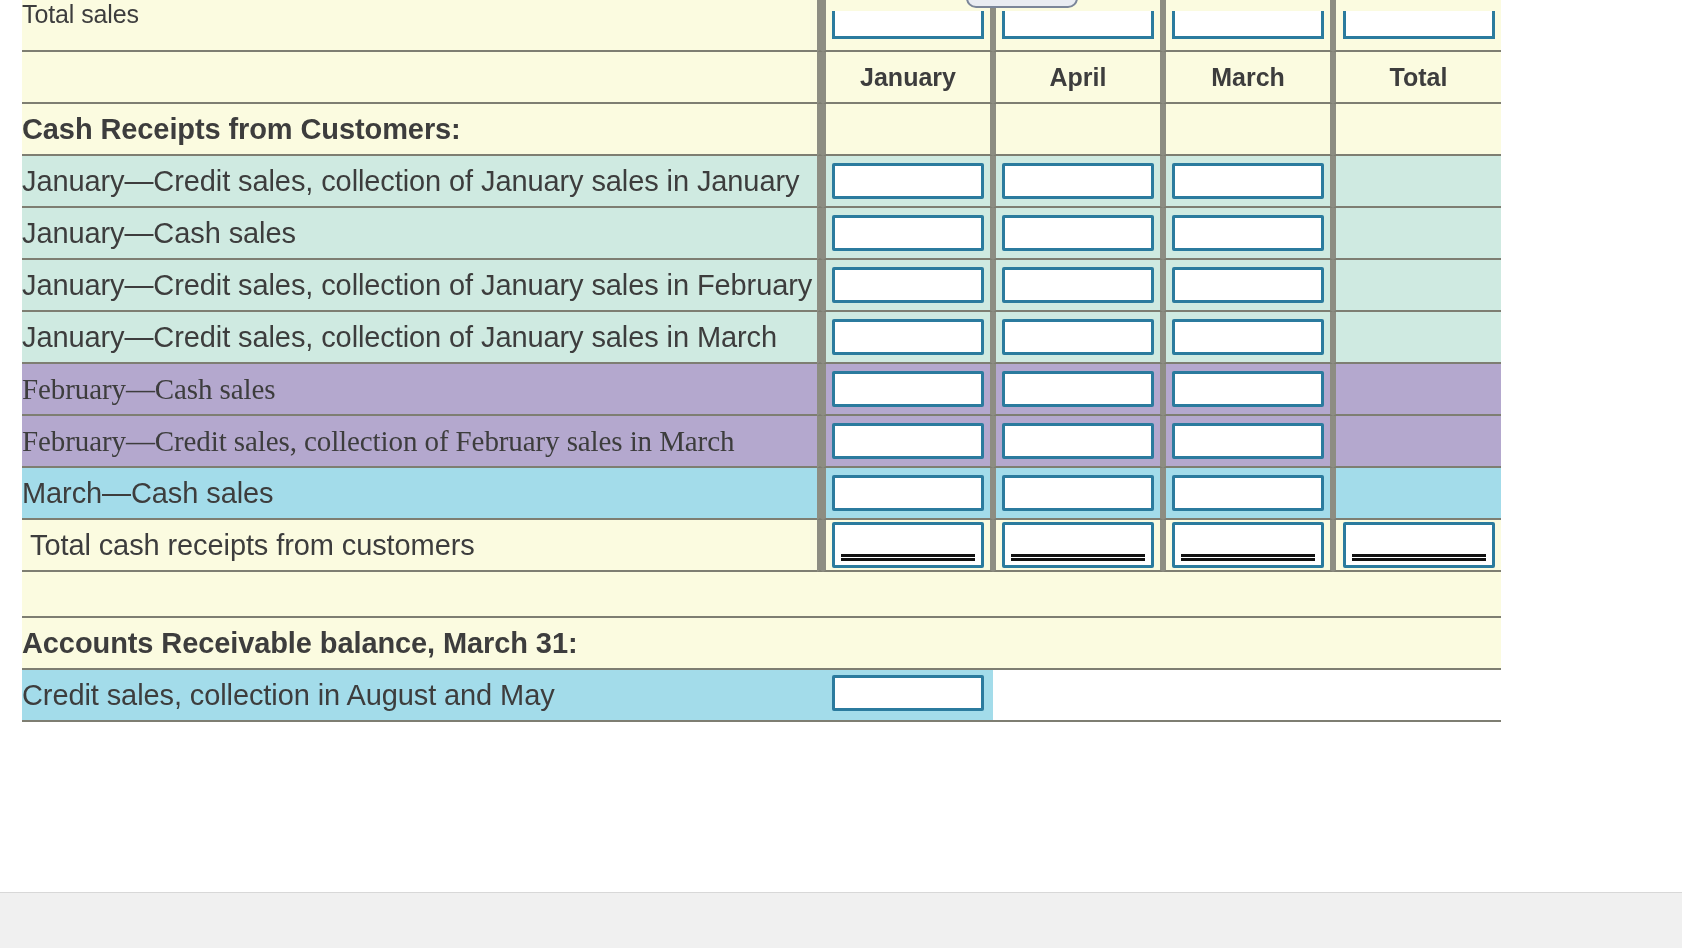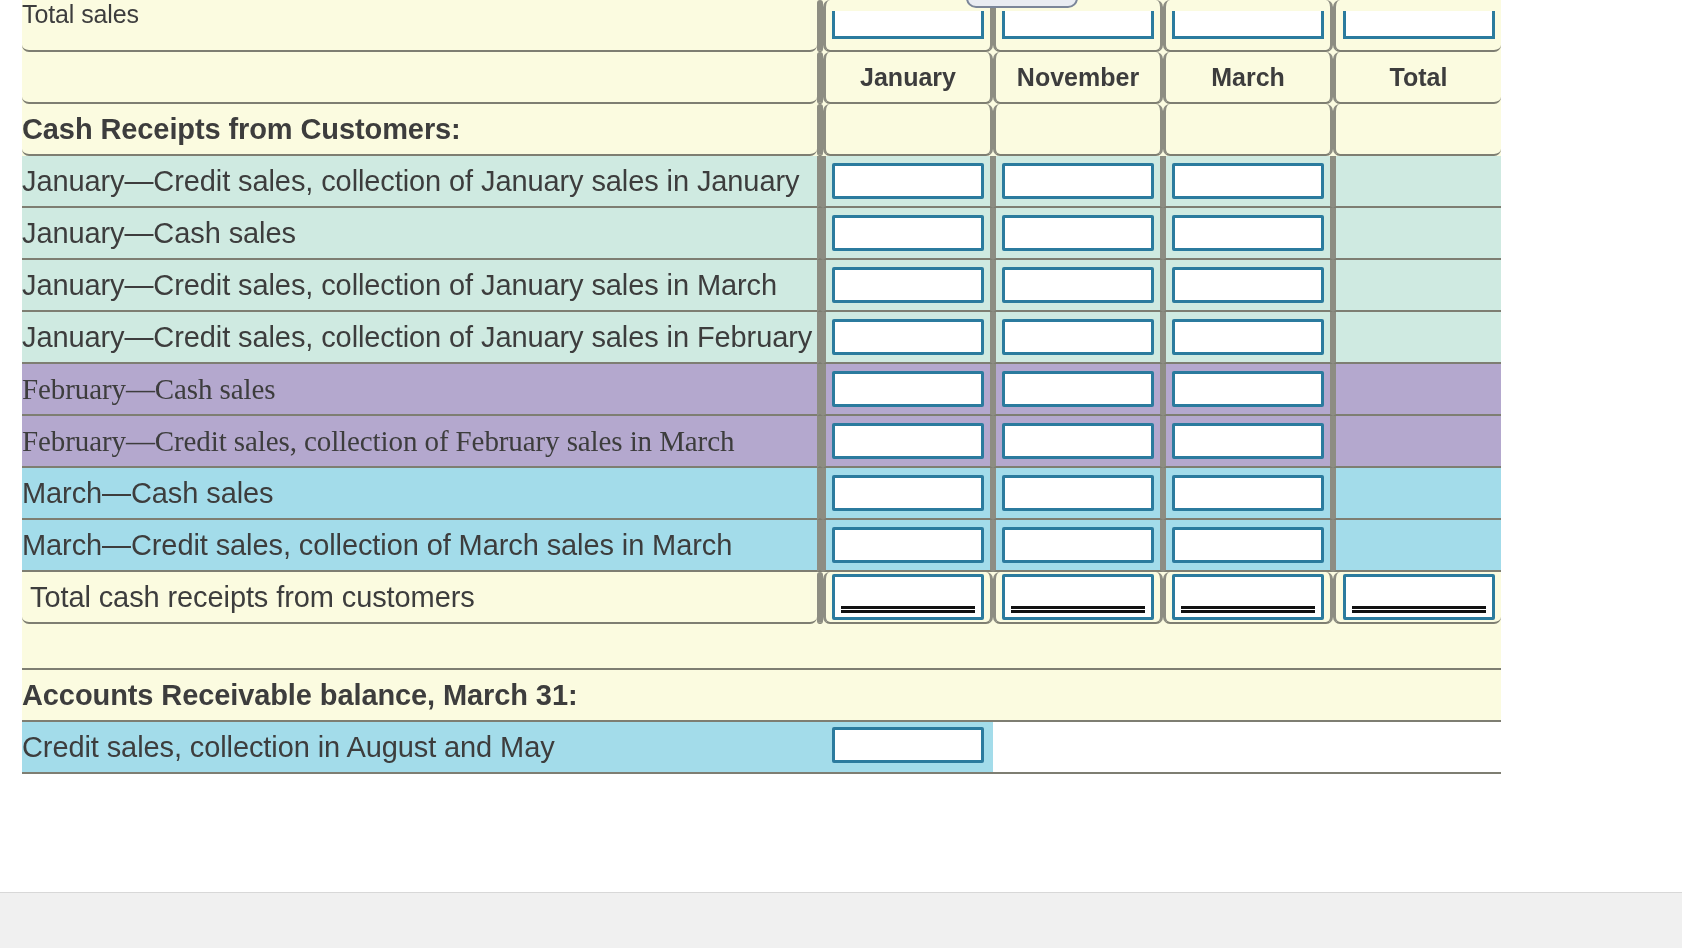--- a/index.html
+++ b/index.html
@@ -73,21 +73,21 @@
   .hdr-mon {
     text-align:center;
     font-size: 25px;
     font-weight: bold;
     color: #3d3d3d;
     border-left: 3px solid #8d8d82;
     border-right: 3px solid #8d8d82;
   }
 
   
-  tr.tint-yellow  td { background: #fbfbe0; border-radius: 7px; }
+  tr.tint-yellow  td { background: #fbfbe0; }
   tr.tint-gray    td { background: #b9c3c3; }
   tr.tint-gray    td.vsep { background:#fbfbe0 !important; }
   tr.tint-mint    td { background: #cfeae1; }
   tr.tint-mint    td.vsep { background:#fbfbe0 !important; }
   tr.tint-purple  td { background: #b4a8ce; font-family: Liberation Serif, serif; }
   tr.tint-purple  td.vsep { background:#fbfbe0 !important; }
   tr.tint-blue    td { background: #a3dcea; margin-top: 38px; }
   tr.tint-blue    td.vsep { background:#fbfbe0 !important; }
 
   
@@ -177,21 +177,21 @@
           <td class="mon"><span class="clipbox"></span></td>
           <td class="mon"><span class="clipbox"></span></td>
           <td class="mon"><span class="clipbox"></span></td>
           <td class="mon" style="border-right:none;"><span class="clipbox"></span></td>
         </tr>
 
         <tr class="tint-yellow">
           <td class="lbl"></td>
           <td class="vsep"></td>
           <td class="hdr-mon">January</td>
-          <td class="hdr-mon">November</td>
+          <td class="hdr-mon">April</td>
           <td class="hdr-mon">March</td>
           <td class="hdr-mon" style="border-right:none;">Total</td>
         </tr>
 
         <tr class="tint-yellow">
           <td class="lbl bold">Cash Receipts from Customers:</td>
           <td class="vsep"></td>
           <td class="mon"></td>
           <td class="mon"></td>
           <td class="mon"></td>
@@ -211,30 +211,30 @@
         <tr class="tint-mint">
           <td class="lbl">January—Cash sales</td>
           <td class="vsep"></td>
           <td class="mon"><span class="cellbox"></span></td>
           <td class="mon"><span class="cellbox"></span></td>
           <td class="mon"><span class="cellbox"></span></td>
           <td class="mon" style="border-right:none;"></td>
         </tr>
 
         <tr class="tint-mint">
+          <td class="lbl">January—Credit sales, collection of January sales in February</td>
+          <td class="vsep"></td>
+          <td class="mon"><span class="cellbox"></span></td>
+          <td class="mon"><span class="cellbox"></span></td>
+          <td class="mon"><span class="cellbox"></span></td>
+          <td class="mon" style="border-right:none;"></td>
+        </tr>
+
+        <tr class="tint-mint">
           <td class="lbl">January—Credit sales, collection of January sales in March</td>
-          <td class="vsep"></td>
-          <td class="mon"><span class="cellbox"></span></td>
-          <td class="mon"><span class="cellbox"></span></td>
-          <td class="mon"><span class="cellbox"></span></td>
-          <td class="mon" style="border-right:none;"></td>
-        </tr>
-
-        <tr class="tint-mint">
-          <td class="lbl">January—Credit sales, collection of January sales in February</td>
           <td class="vsep"></td>
           <td class="mon"><span class="cellbox"></span></td>
           <td class="mon"><span class="cellbox"></span></td>
           <td class="mon"><span class="cellbox"></span></td>
           <td class="mon" style="border-right:none;"></td>
         </tr>
 
         <tr class="tint-purple">
           <td class="lbl">February—Cash sales</td>
           <td class="vsep"></td>
@@ -256,28 +256,20 @@
 
         <tr class="tint-blue">
           <td class="lbl">March—Cash sales</td>
           <td class="vsep"></td>
           <td class="mon"><span class="cellbox"></span></td>
           <td class="mon"><span class="cellbox"></span></td>
           <td class="mon"><span class="cellbox"></span></td>
           <td class="mon" style="border-right:none;"></td>
         </tr>
 
-        <tr class="tint-blue">
-          <td class="lbl">March—Credit sales, collection of March sales in March</td>
-          <td class="vsep"></td>
-          <td class="mon"><span class="cellbox"></span></td>
-          <td class="mon"><span class="cellbox"></span></td>
-          <td class="mon"><span class="cellbox"></span></td>
-          <td class="mon" style="border-right:none;"></td>
-        </tr>
 
         <tr class="tint-yellow row-tall">
           <td class="lbl indent">Total cash receipts from customers</td>
           <td class="vsep"></td>
           <td class="mon"><span class="cellbox total"><span class="dbl"></span></span></td>
           <td class="mon"><span class="cellbox total"><span class="dbl"></span></span></td>
           <td class="mon"><span class="cellbox total"><span class="dbl"></span></span></td>
           <td class="mon" style="border-right:none;"><span class="cellbox total"><span class="dbl"></span></span></td>
         </tr>
 

